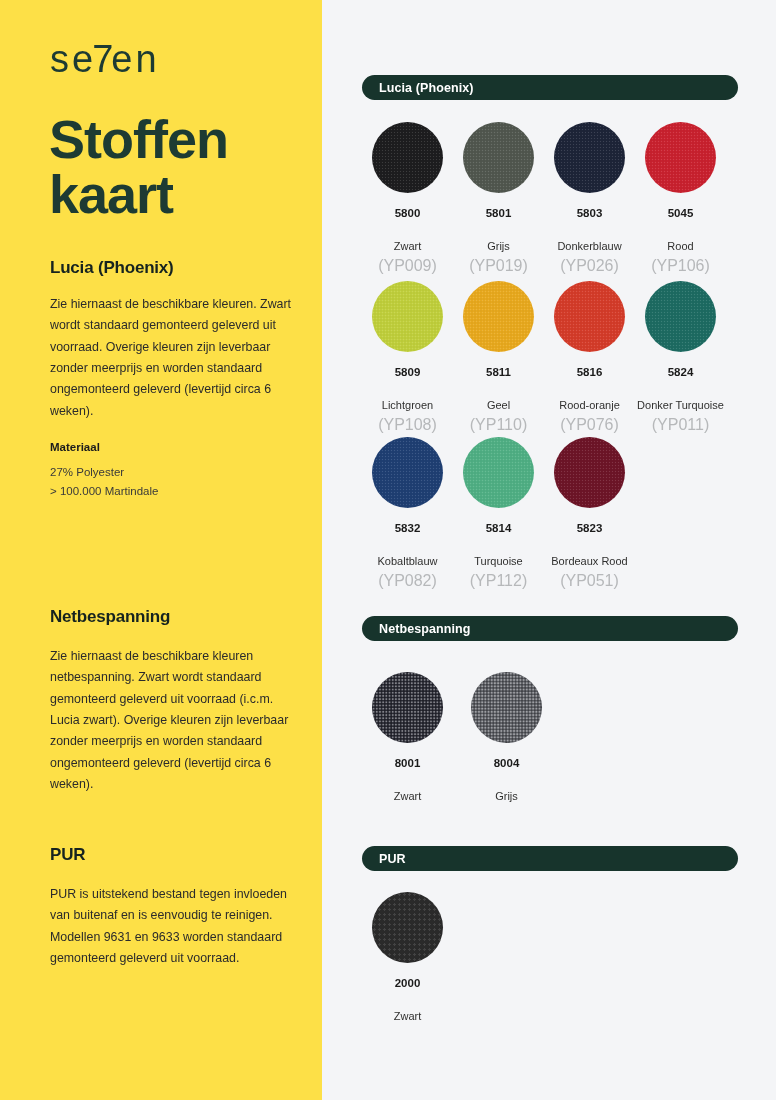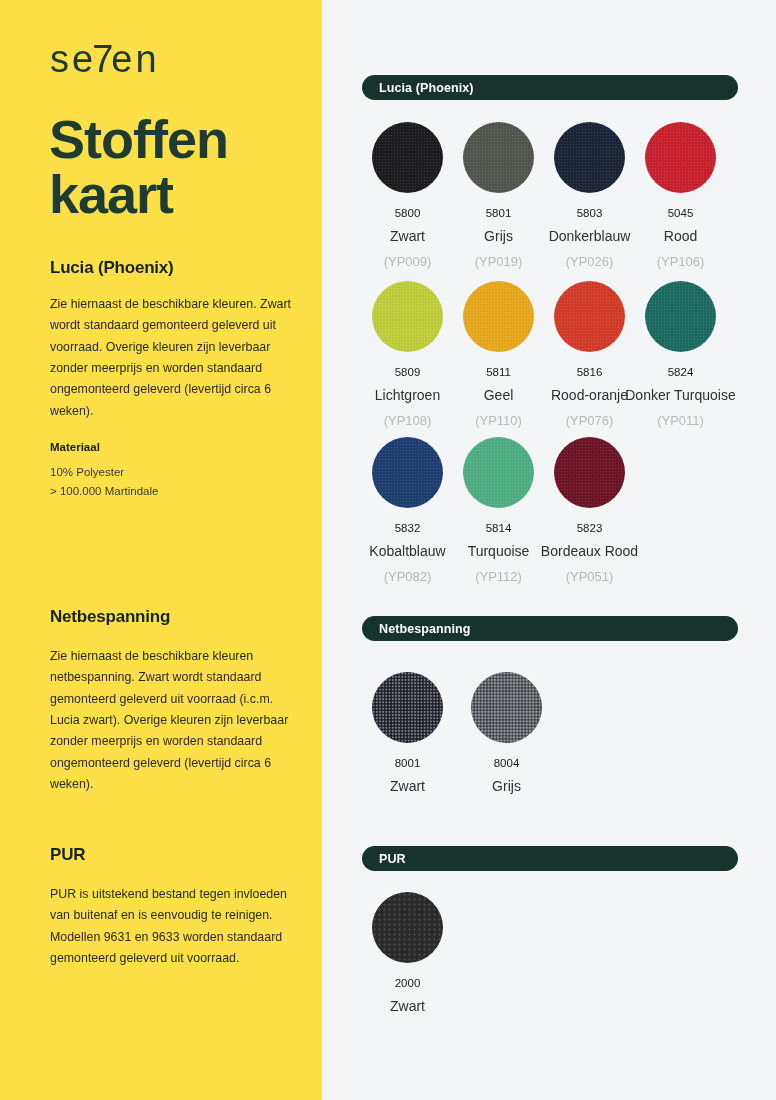--- a/index.html
+++ b/index.html
@@ -134,31 +134,31 @@
     background-size: 3.2px 3.2px, 3.2px 3.2px;
     background-position: 0 0, 1.6px 1.6px;
   }
   .disc.pur .grain {
     opacity: .40;
     background-image:
       radial-gradient(rgba(255,255,255,.30) 1.1px, transparent 1.4px);
     background-size: 5px 5px;
   }
   .lbl-code {
-    font-size: 11.5px; font-weight: normal; color: #1b1b1b;
+    font-size: 11.5px; font-weight: bold; color: #1b1b1b;
     margin-top: 13px; text-align: center; line-height: 1.3;
   }
   .lbl-name {
-    font-size: 14px; color: #30302f;
-    margin-top: 6px; text-align: center; line-height: 1.3;
+    font-size: 11px; color: #30302f;
+    margin-top: 18px; text-align: center; line-height: 1.3;
     white-space: nowrap;
   }
   .lbl-alt {
-    font-size: 13px; color: #b6b8ba;
-    margin-top: 9px; text-align: center; line-height: 1.3;
+    font-size: 16px; color: #b6b8ba;
+    margin-top: 3px; text-align: center; line-height: 1.3;
   }
 
   #row-1 { top: 122px; }
   #row-2 { top: 281px; align-items: flex-end; }
   #row-3 { top: 437px; }
   #row-net { top: 672px; gap: 8px; }
   #row-pur { top: 892px; }
 </style>
 </head>
 <body>
@@ -176,21 +176,21 @@
       <div>kaart</div>
     </div>
 
     <div id="lucia-block">
       <div class="sec-head">Lucia (Phoenix)</div>
       <div class="body-copy">Zie hiernaast de beschikbare kleuren. Zwart wordt standaard gemonteerd geleverd uit voorraad. Overige kleuren zijn leverbaar zonder meerprijs en worden standaard  ongemonteerd geleverd (levertijd circa 6 weken).</div>
     </div>
 
     <div id="material-block">
       <div class="mat-head">Materiaal</div>
-      <div class="mat-line">10% Polyester</div>
+      <div class="mat-line">27% Polyester</div>
       <div class="mat-line">&gt; 100.000 Martindale</div>
     </div>
 
     <div id="net-block">
       <div class="sec-head">Netbespanning</div>
       <div class="body-copy">Zie hiernaast de beschikbare kleuren netbespanning.  Zwart wordt standaard gemonteerd geleverd uit voorraad (i.c.m. Lucia zwart). Overige kleuren zijn leverbaar zonder meerprijs en worden standaard ongemonteerd geleverd (levertijd circa 6 weken).</div>
     </div>
 
     <div id="pur-block">
       <div class="sec-head">PUR</div>

